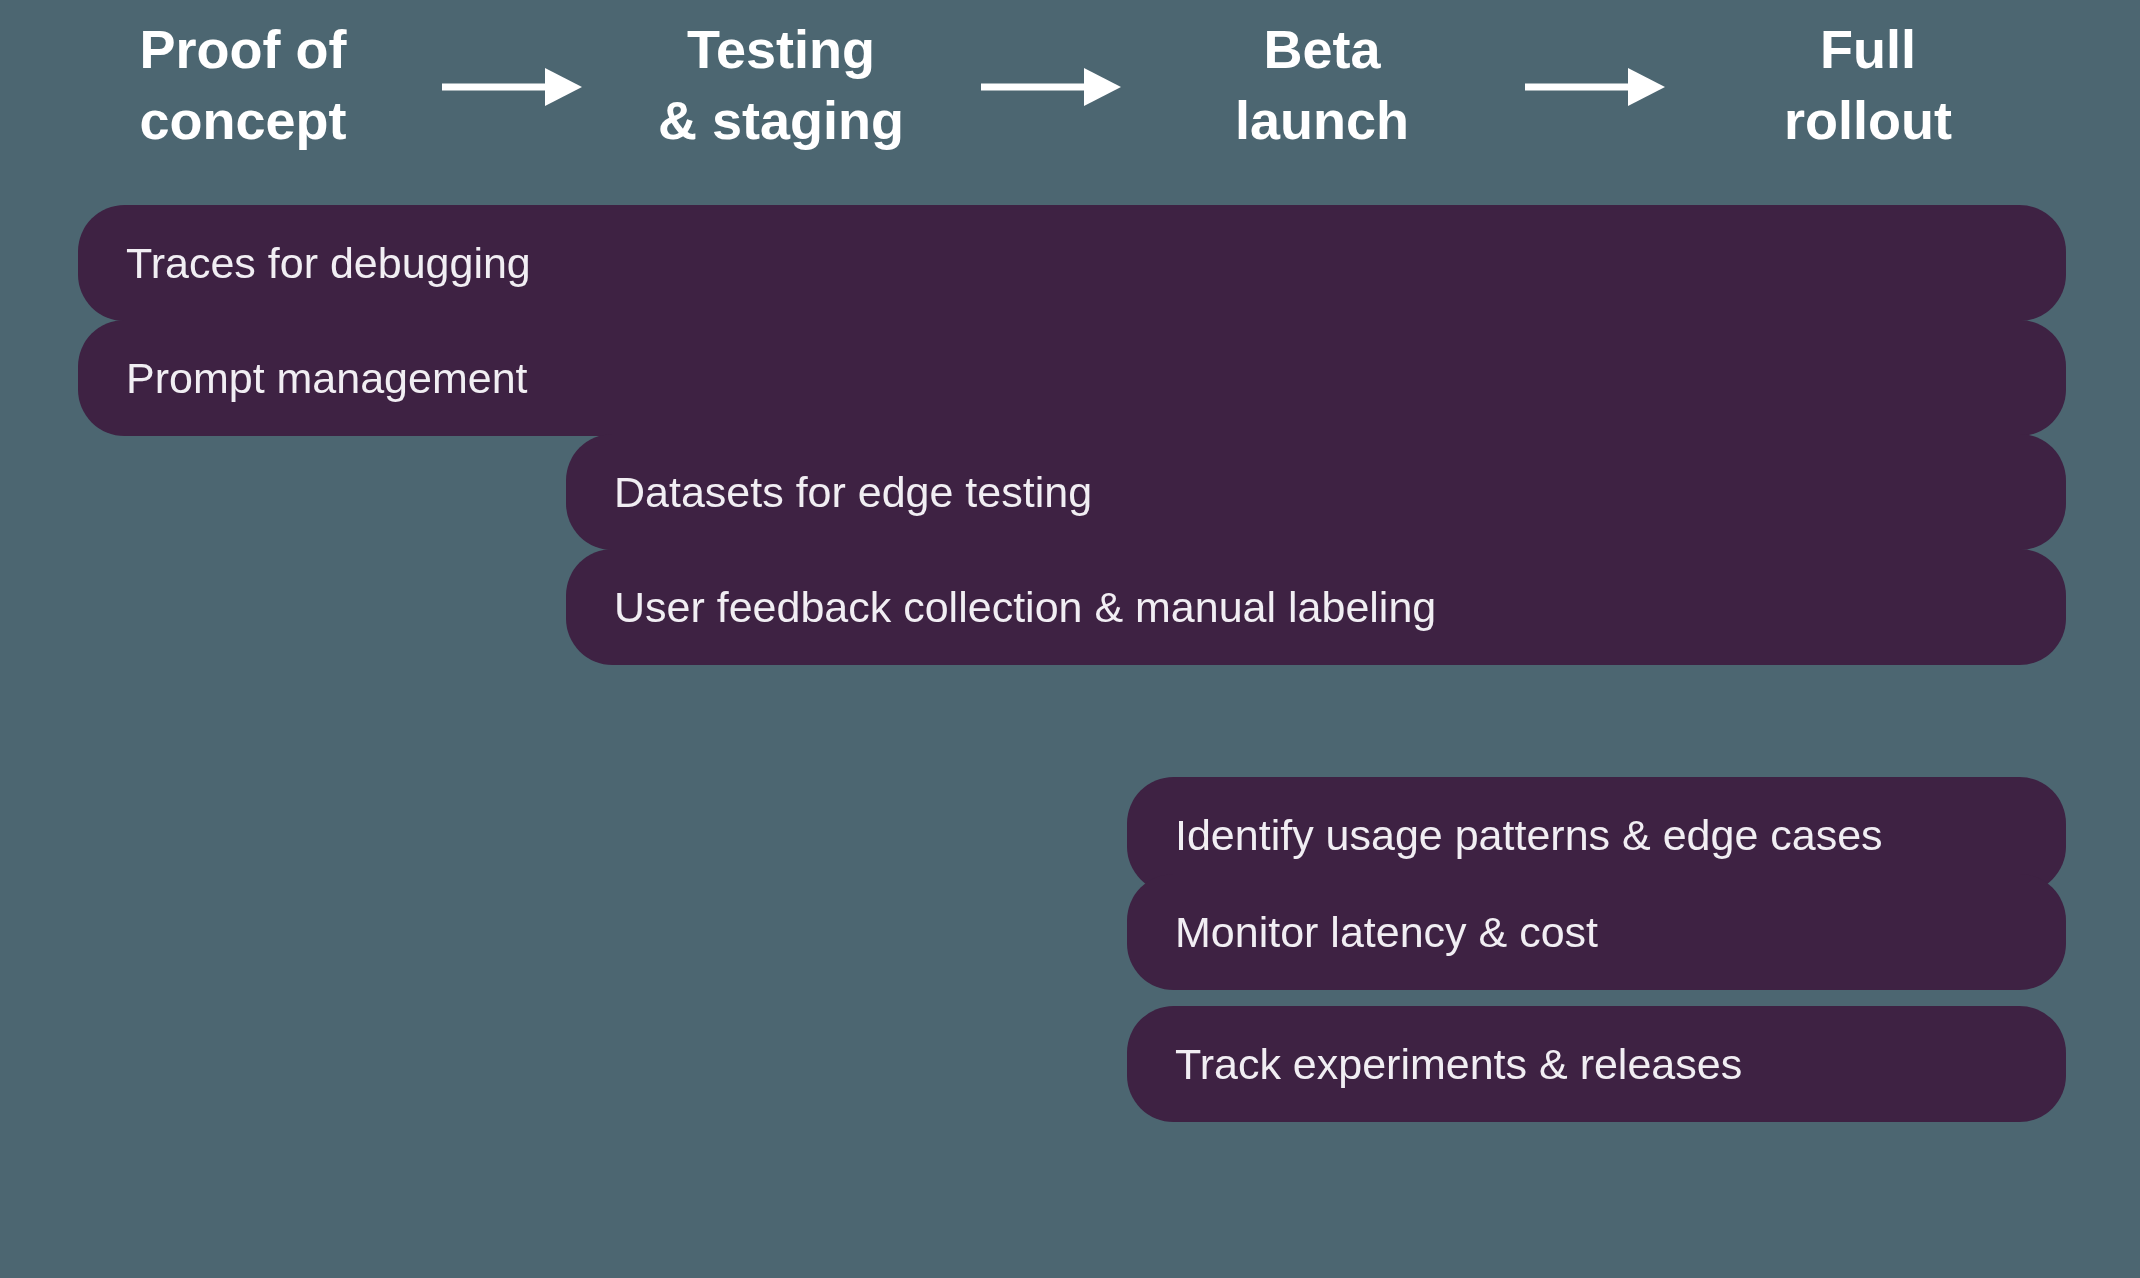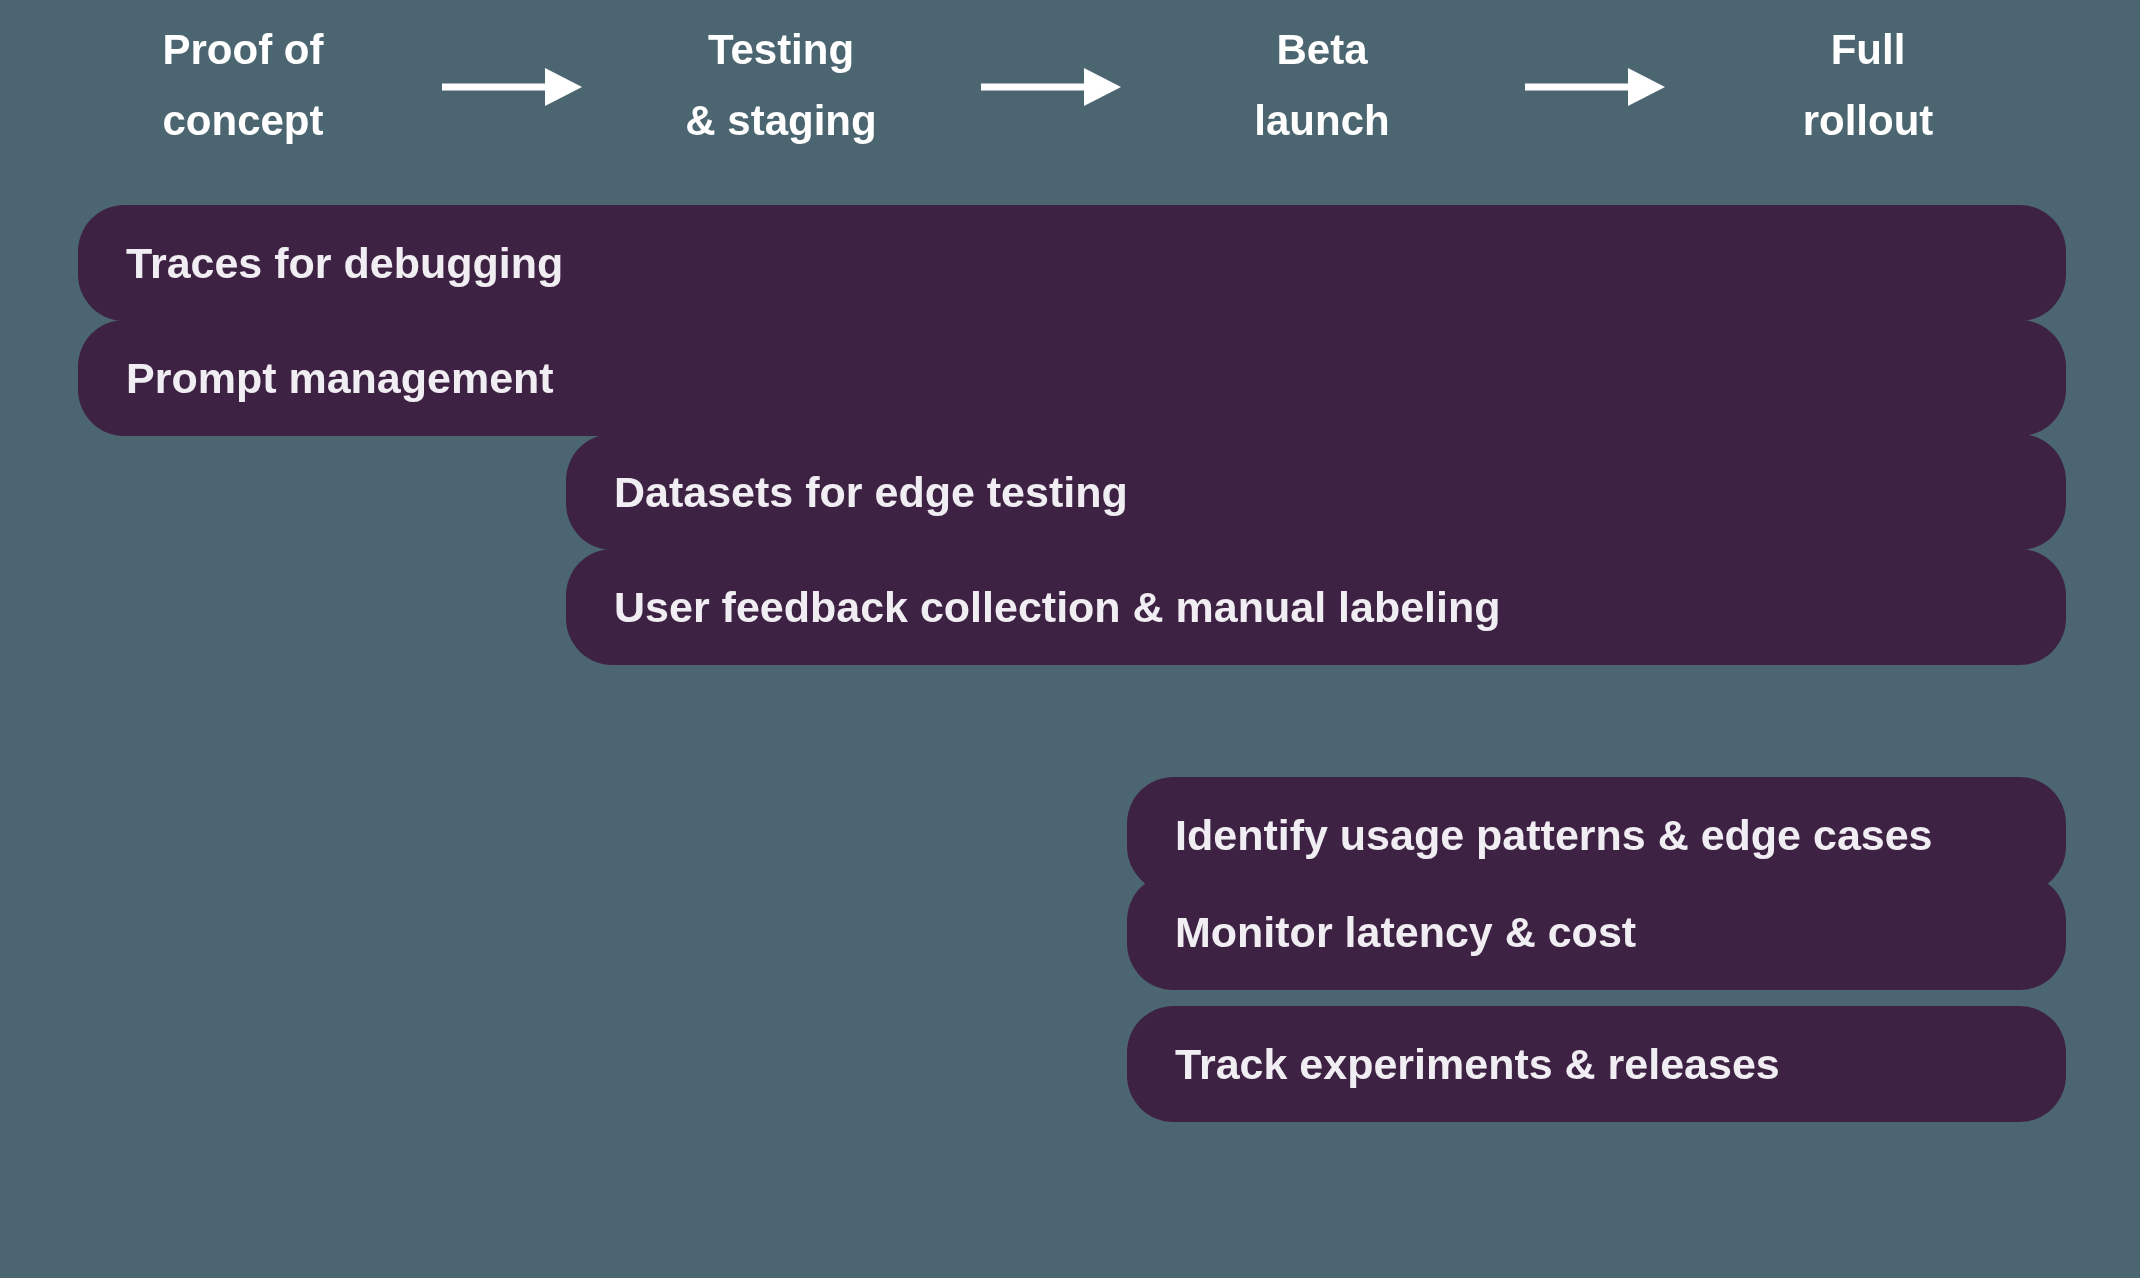--- a/index.html
+++ b/index.html
@@ -13,38 +13,38 @@
     height: 1278px;
     background: #4C6671;
     font-family: "Liberation Sans", sans-serif;
     overflow: hidden;
   }
   .stage-label {
     position: absolute;
     top: 14px;
     transform: translateX(-50%);
     color: #FFFFFF;
-    font-size: 42px;
+    font-size: 54px;
     line-height: 71px;
     font-weight: 700;
     text-align: center;
     white-space: nowrap;
   }
   .arrow {
     position: absolute;
     top: 65px;
   }
   .bar {
     position: absolute;
     height: 116px;
     border-radius: 46.5px;
     background: #3E2243;
     color: #F1EEF3;
     font-size: 43px;
-    font-weight: 700;
+    font-weight: 400;
     display: flex;
     align-items: center;
     padding-left: 48px;
     box-sizing: border-box;
     white-space: nowrap;
   }
   .bar.centered {
     padding-left: 0;
     justify-content: center;
   }

